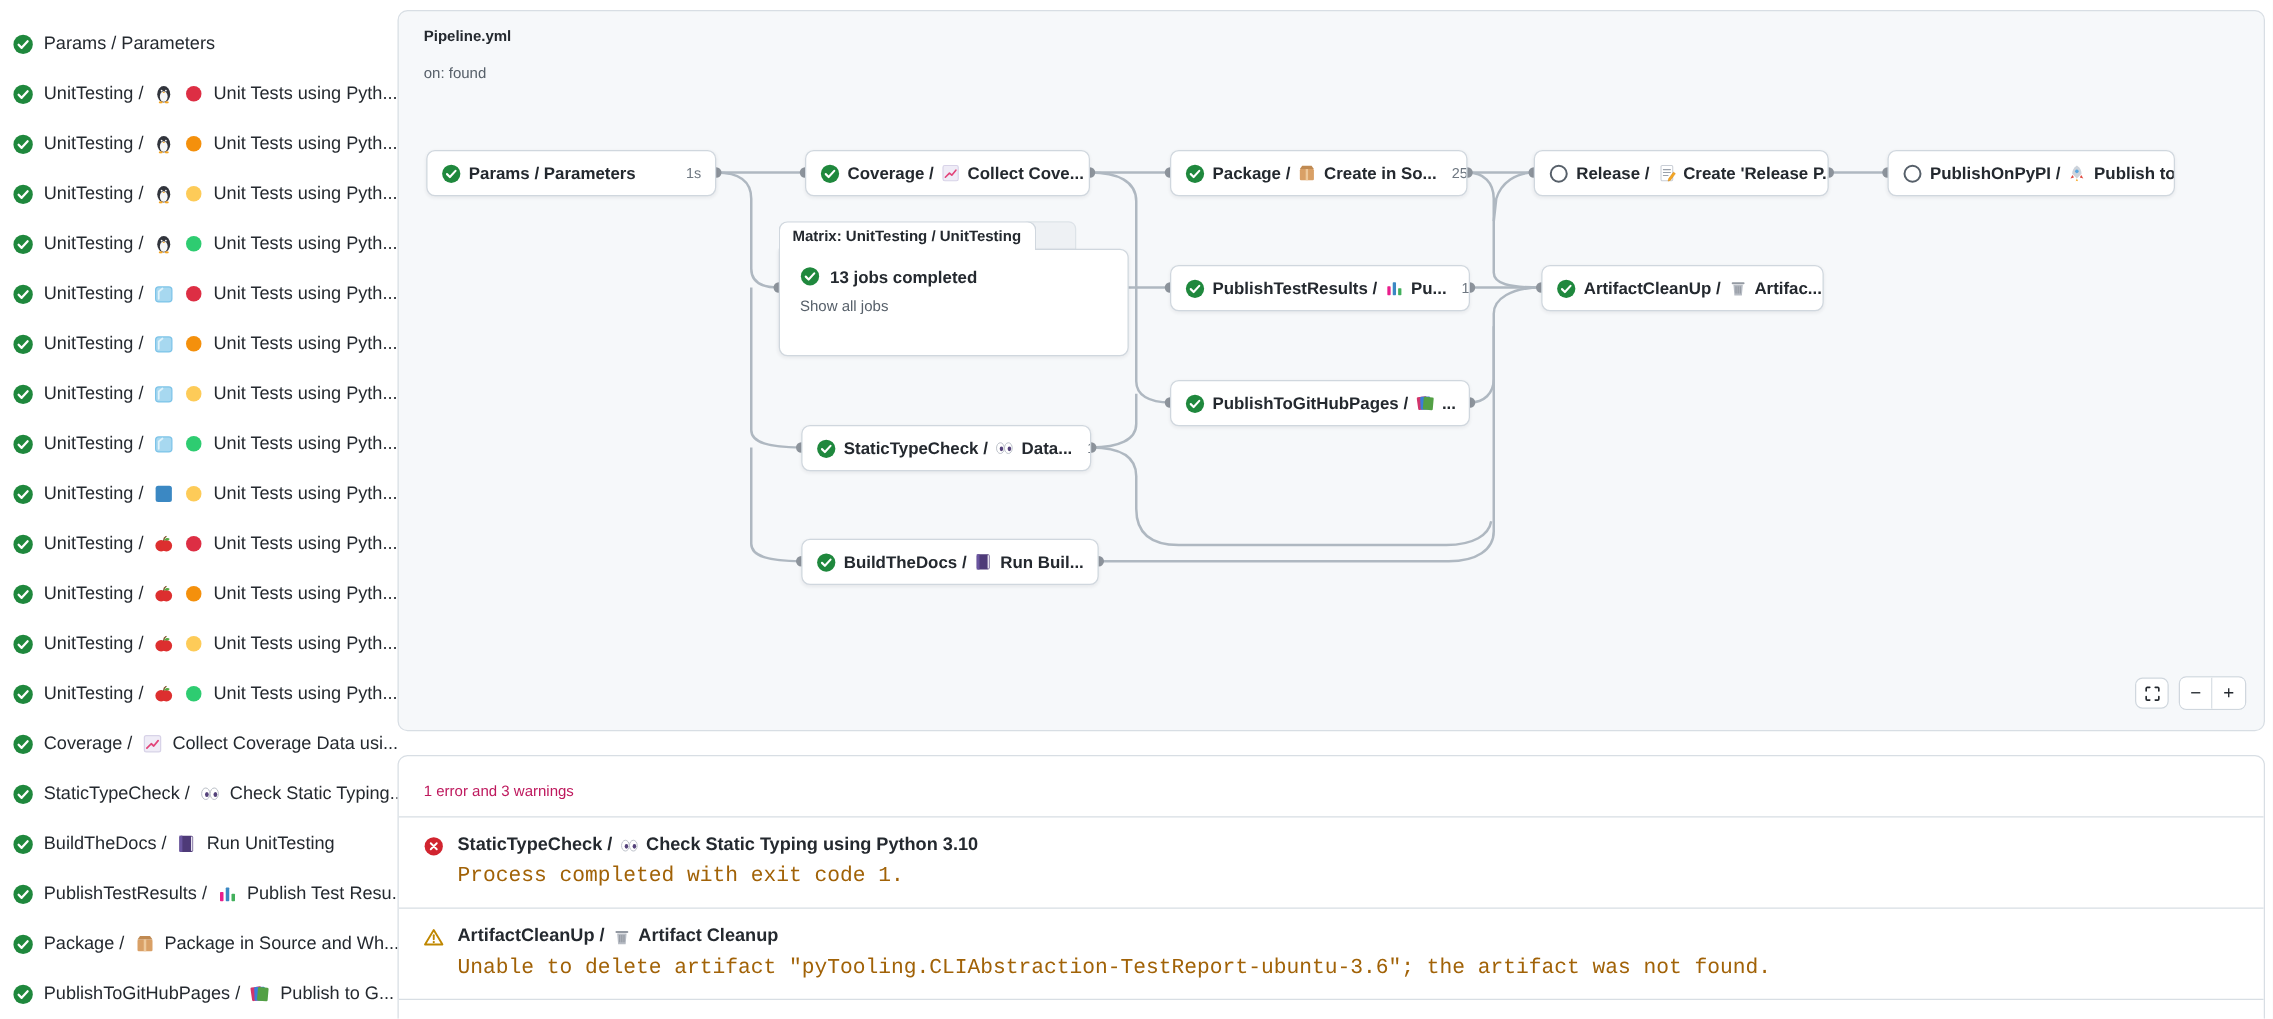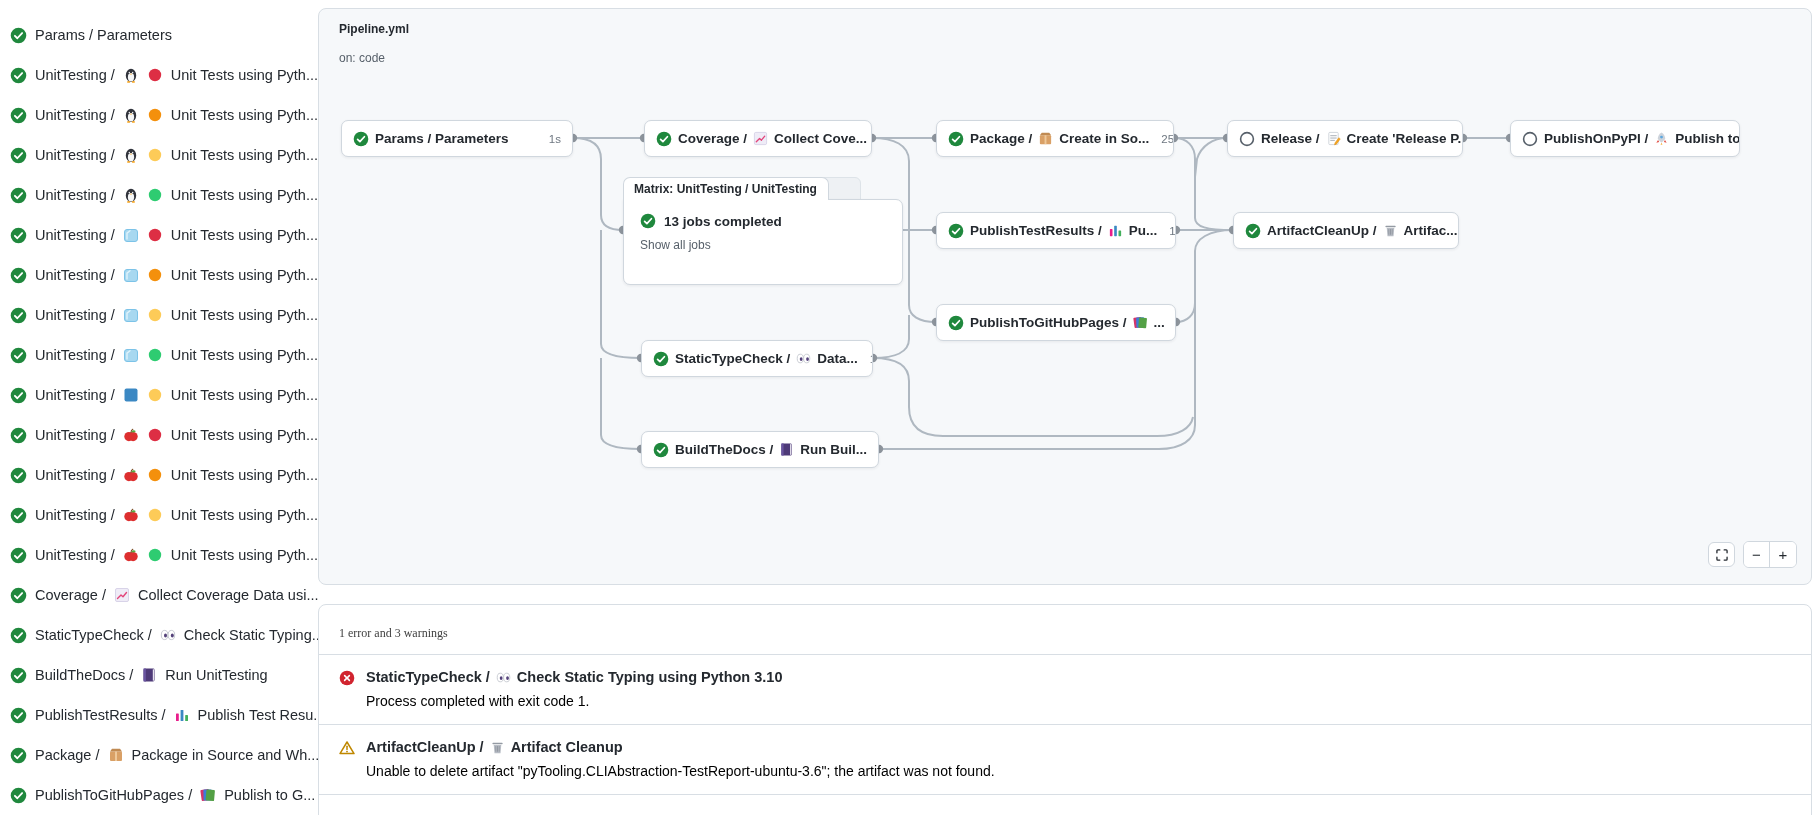--- a/index.html
+++ b/index.html
@@ -28,25 +28,25 @@
   .show-all{display:inline-block;margin-top:9px;font-size:12px;color:#57606a;text-decoration:none;cursor:pointer;}
   .controls{position:absolute;right:14px;bottom:16px;display:flex;gap:8px;align-items:center;z-index:4;}
   .ctl-btn{width:27px;height:25px;background:#fff;border:1px solid #d0d7de;border-radius:6px;display:flex;align-items:center;justify-content:center;cursor:pointer;padding:0;}
   .zoomgrp{display:flex;border:1px solid #d0d7de;border-radius:6px;overflow:hidden;background:#fff;}
   .zoomgrp button{width:26px;height:25px;border:none;background:#fff;font-size:15px;color:#24292f;cursor:pointer;padding:0;line-height:1;font-family:inherit;}
   .zoomgrp button:first-child{border-right:1px solid #d0d7de;}
   
   .annotations-card{position:absolute;left:318px;top:604px;width:1494px;height:280px;background:#fff;border:1px solid #d8dee4;border-radius:8px;box-sizing:border-box;overflow:hidden;}
   .ann-head{padding:15px 20px 13px;}
   .ann-title{margin:0;font-size:18px;font-weight:700;}
-  .ann-sub{margin-top:6px;font-size:12px;color:#404040;font-family:Liberation Serif, serif;}
+  .ann-sub{margin-top:6px;font-size:12px;color:#be185d;}
   .ann-row{border-top:1px solid #d8dee4;padding:13px 20px 15px;display:flex;gap:11px;align-items:flex-start;}
   .ann-row .icn{margin-top:2px;}
   .ann-title-line{font-size:14.5px;font-weight:600;display:flex;align-items:center;gap:6px;white-space:nowrap;}
-  .ann-msg{margin-top:8px;font-family:Liberation Sans, sans-serif;font-size:14px;color:#000000;white-space:nowrap;}
+  .ann-msg{margin-top:8px;font-family:Liberation Mono, monospace;font-size:17px;color:#a16207;white-space:nowrap;}
 </style>
 </head>
 <body>
 
 <div class="page">
 
   <aside class="sidebar">
     <ul id="sidebar-list">
         <li>
           <span class="icn" style="width:17px;height:17px">
@@ -458,21 +458,21 @@
             </svg>
           </span>
           <span>Publish to G...</span>
         </li>
       </ul>
   </aside>
 
   <main>
     <section class="graph-card">
       <h1 class="gc-title">Pipeline.yml</h1>
-      <div class="gc-trigger">on: code</div>
+      <div class="gc-trigger">on: found</div>
 
       <svg id="edges" width="1492" height="575" viewBox="0 0 1492 575">
         <g stroke="#afb8c1" stroke-width="2" fill="none">
           <path d="M254,129 H325"></path>
           <path d="M254,129 C272,129 282,136 282,150 L282,206 C282,216 290,221 304,221"></path>
           <path d="M282,221 V335 C282,345 296,349 322,349"></path>
           <path d="M282,349 V426 C282,436 296,440 322,440"></path>
           <path d="M553,129 H617"></path>
           <path d="M553,129 C575,129 590,136 590,152 L590,296 C590,307 600,313 617,313"></path>
           <path d="M554,349 C576,349 590,343 590,330 L590,306"></path>

